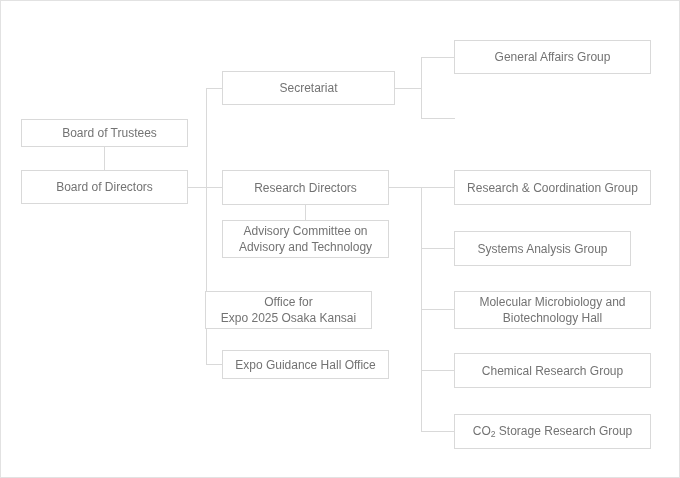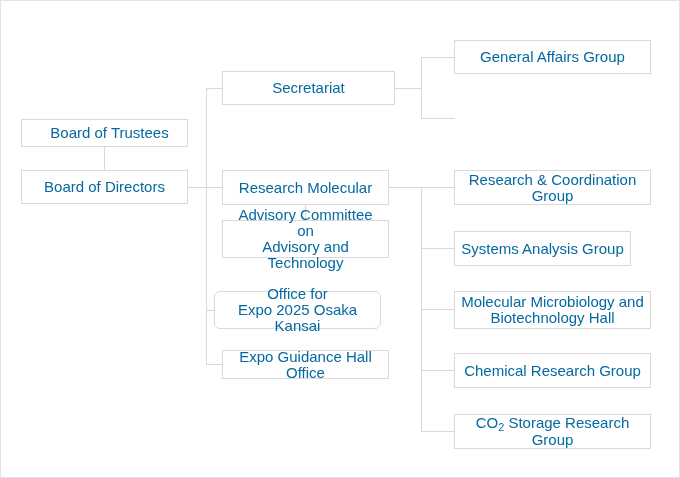--- a/index.html
+++ b/index.html
@@ -15,22 +15,22 @@
     border: 1px solid #e2e2e2;
     box-sizing: border-box;
     overflow: hidden;
     font-family: "Liberation Sans", sans-serif;
   }
   .node {
     position: absolute;
     box-sizing: border-box;
     background: #ffffff;
     border: 1px solid #d9d9d9;
-    color: #0369a1;
-    font-size: 15px;
+    color: #737373;
+    font-size: 12px;
     line-height: 16px;
     display: flex;
     align-items: center;
     justify-content: center;
     text-align: center;
     padding: 2px 6px;
     z-index: 2;
     white-space: pre-line;
   }
   .conn {
@@ -83,26 +83,26 @@
 
   <div class="node" style="left:20px; top:118px; width:167px; height:28px;padding-left:16px;">Board of  Trustees</div>
 
   <div class="node" style="left:20px; top:169px; width:167px; height:34px;">Board of  Directors</div>
 
   <div class="node" style="left:221px; top:70px; width:173px; height:34px;">Secretariat</div>
 
   <div class="node" style="left:453px; top:39px; width:197px; height:34px;">General Affairs Group</div>
 
 
-  <div class="node" style="left:221px; top:169px; width:167px; height:35px;">Research Molecular</div>
+  <div class="node" style="left:221px; top:169px; width:167px; height:35px;">Research Directors</div>
 
   <div class="node" style="left:221px; top:219px; width:167px; height:38px;">Advisory Committee on
 Advisory and Technology</div>
 
-  <div class="node" style="left:213px; top:290px; width:167px; height:38px;border-radius:6px;">Office for
+  <div class="node" style="left:204px; top:290px; width:167px; height:38px;">Office for
 Expo 2025 Osaka Kansai</div>
 
   <div class="node" style="left:221px; top:349px; width:167px; height:29px;">Expo Guidance Hall Office</div>
 
   <div class="node" style="left:453px; top:169px; width:197px; height:35px;">Research &amp; Coordination Group</div>
 
   <div class="node" style="left:453px; top:230px; width:177px; height:35px;">Systems Analysis Group</div>
 
   <div class="node" style="left:453px; top:290px; width:197px; height:38px;">Molecular Microbiology and
 Biotechnology Hall</div>

